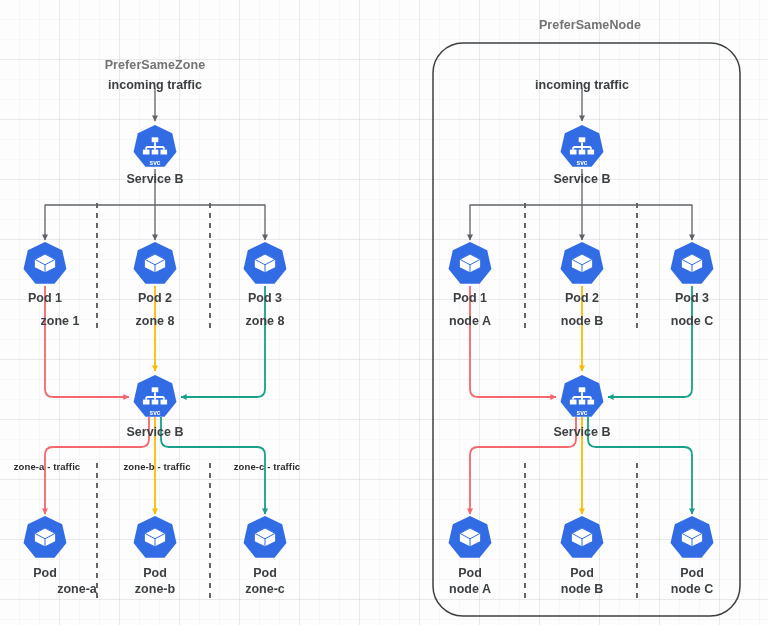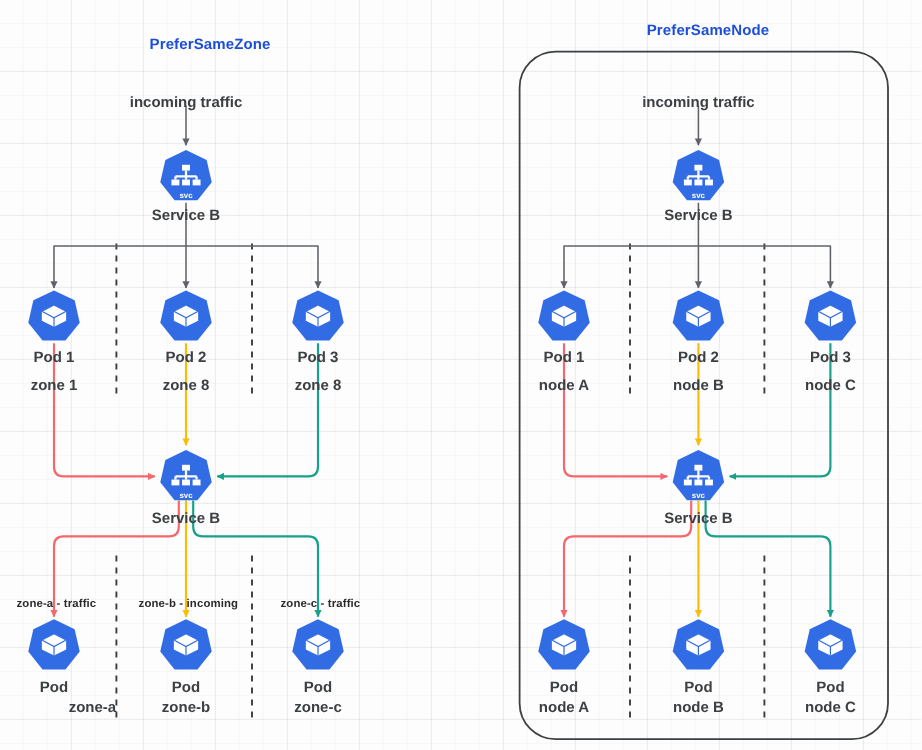--- a/index.html
+++ b/index.html
@@ -29,29 +29,28 @@
     font-size:12.5px;
     line-height:15px;
     white-space:nowrap;
     transform:translateX(-50%);
     text-align:center;
     font-weight:bold;
   }
   .lbl.title{
     font-size:12.5px;
     font-weight:bold;
-    color:#1d4ed8;
+    color:#737373;
     letter-spacing:.1px;
   }
   .lbl.traffic{
     font-size:9.5px;
     font-weight:bold;
     color:#2b2b2b;
     letter-spacing:.1px;
-    margin-top:37px;
   }
 </style>
 </head>
 <body>
 
 <div id="grid"></div>
 <div id="stage">
     <svg class="layer" viewBox="0 0 768 625">
       <defs>
         <marker id="ah-gray" markerWidth="7" markerHeight="7" refX="5.6" refY="3" orient="auto" markerUnits="userSpaceOnUse">
@@ -212,34 +211,34 @@
         <path d="M692,254.0824 L702.12,259.3448 L692,264.8096 L681.88,259.3448 Z" fill="#ffffff" stroke="#326ce5" stroke-width="1"></path>
         <path d="M692,264.8096 L692,272.2984" stroke="#326ce5" stroke-width="1"></path>
       </g>
       <g>
         <polygon points="692.00,516.00 709.20,524.28 713.45,542.90 701.55,557.82 682.45,557.82 670.55,542.90 674.80,524.28" fill="#326ce5"></polygon>
         <path d="M692,528.0824 L702.12,533.3448 L702.12,541.2384000000001 L692,546.2984 L681.88,541.2384000000001 L681.88,533.3448 Z" fill="#ffffff"></path>
         <path d="M692,528.0824 L702.12,533.3448 L692,538.8096 L681.88,533.3448 Z" fill="#ffffff" stroke="#326ce5" stroke-width="1"></path>
         <path d="M692,538.8096 L692,546.2984" stroke="#326ce5" stroke-width="1"></path>
       </g>
     </svg>
-    <div class="lbl title" style="left: 155px; top: 30px; margin-left: 20px;">PreferSameZone</div>
+    <div class="lbl title" style="left: 155px; top: 58px;">PreferSameZone</div>
     <div class="lbl " style="left: 155px; top: 78px;">incoming traffic</div>
     <div class="lbl " style="left: 155px; top: 172px;">Service B</div>
     <div class="lbl " style="left: 155px; top: 425px;">Service B</div>
     <div class="lbl " style="left: 45px; top: 291px;">Pod 1</div>
-    <div class="lbl " style="left: 45px; top: 314px;">zone 1</div>
+    <div class="lbl " style="left: 60px; top: 314px;">zone 1</div>
     <div class="lbl " style="left: 45px; top: 566px;">Pod</div>
     <div class="lbl " style="left: 45px; top: 582px; margin-left: 32px;">zone-a</div>
     <div class="lbl traffic" style="left: 47px; top: 459px;">zone-a - traffic</div>
     <div class="lbl " style="left: 155px; top: 291px;">Pod 2</div>
     <div class="lbl " style="left: 155px; top: 314px;">zone 8</div>
     <div class="lbl " style="left: 155px; top: 566px;">Pod</div>
     <div class="lbl " style="left: 155px; top: 582px;">zone-b</div>
-    <div class="lbl traffic" style="left: 157px; top: 459px;">zone-b - incoming</div>
+    <div class="lbl traffic" style="left: 157px; top: 459px;">zone-b - traffic</div>
     <div class="lbl " style="left: 265px; top: 291px;">Pod 3</div>
     <div class="lbl " style="left: 265px; top: 314px;">zone 8</div>
     <div class="lbl " style="left: 265px; top: 566px;">Pod</div>
     <div class="lbl " style="left: 265px; top: 582px;">zone-c</div>
     <div class="lbl traffic" style="left: 267px; top: 459px;">zone-c - traffic</div>
     <div class="lbl title" style="left: 590px; top: 18px;">PreferSameNode</div>
     <div class="lbl " style="left: 582px; top: 78px;">incoming traffic</div>
     <div class="lbl " style="left: 582px; top: 172px;">Service B</div>
     <div class="lbl " style="left: 582px; top: 425px;">Service B</div>
     <div class="lbl " style="left: 470px; top: 291px;">Pod 1</div>

